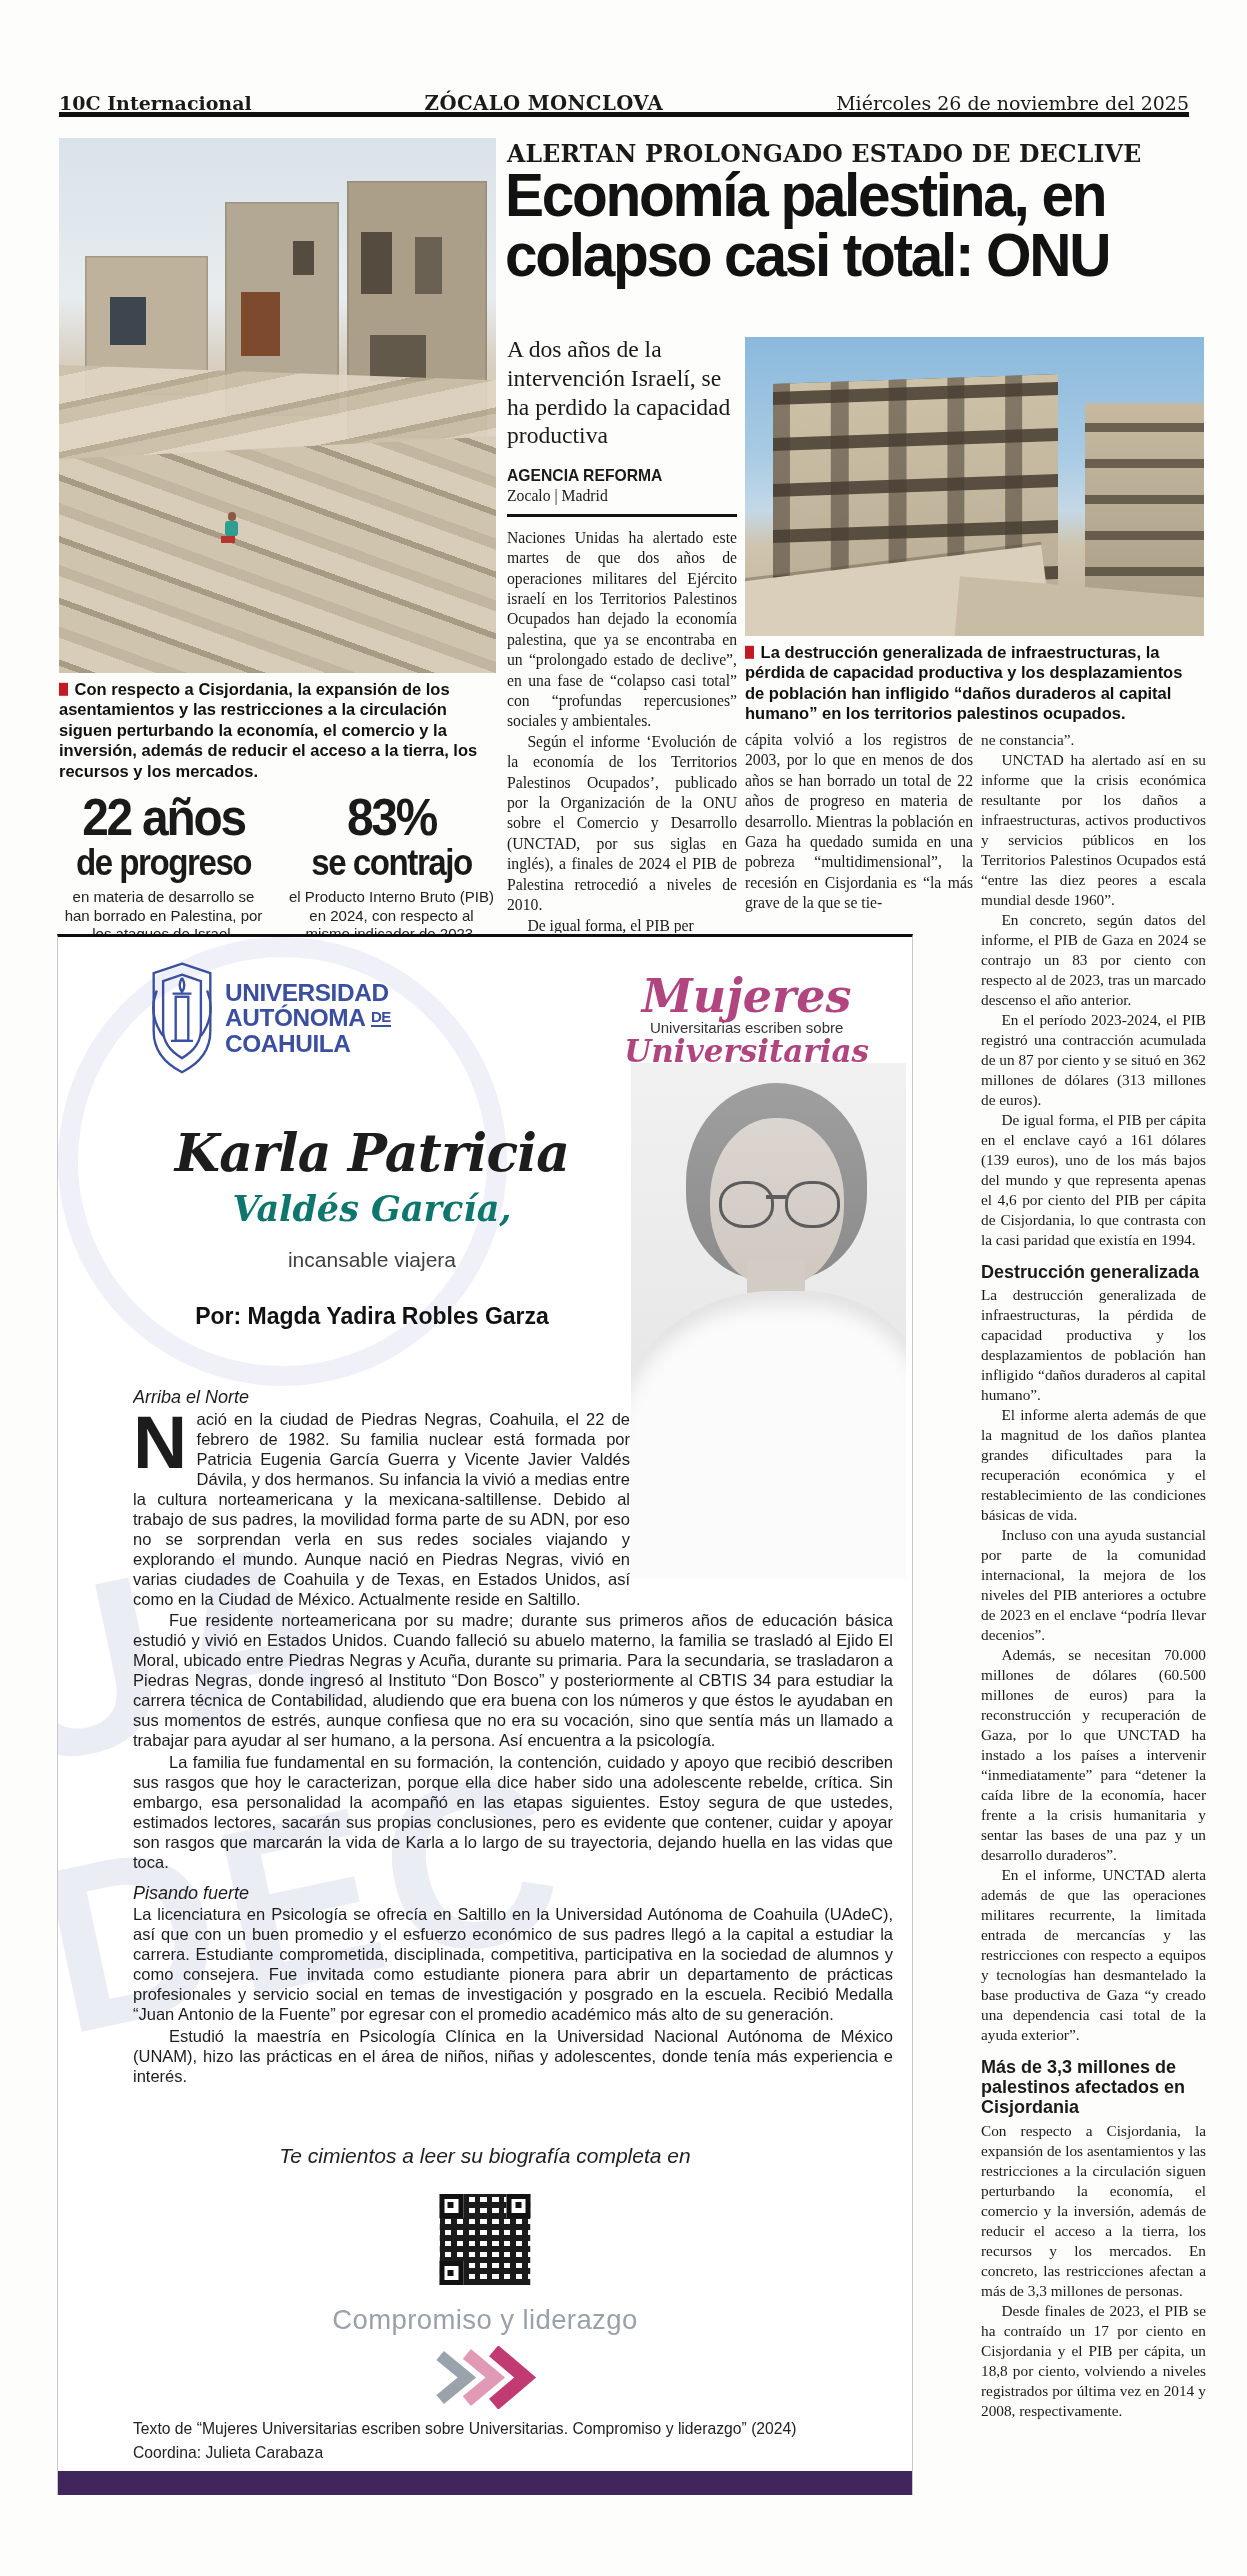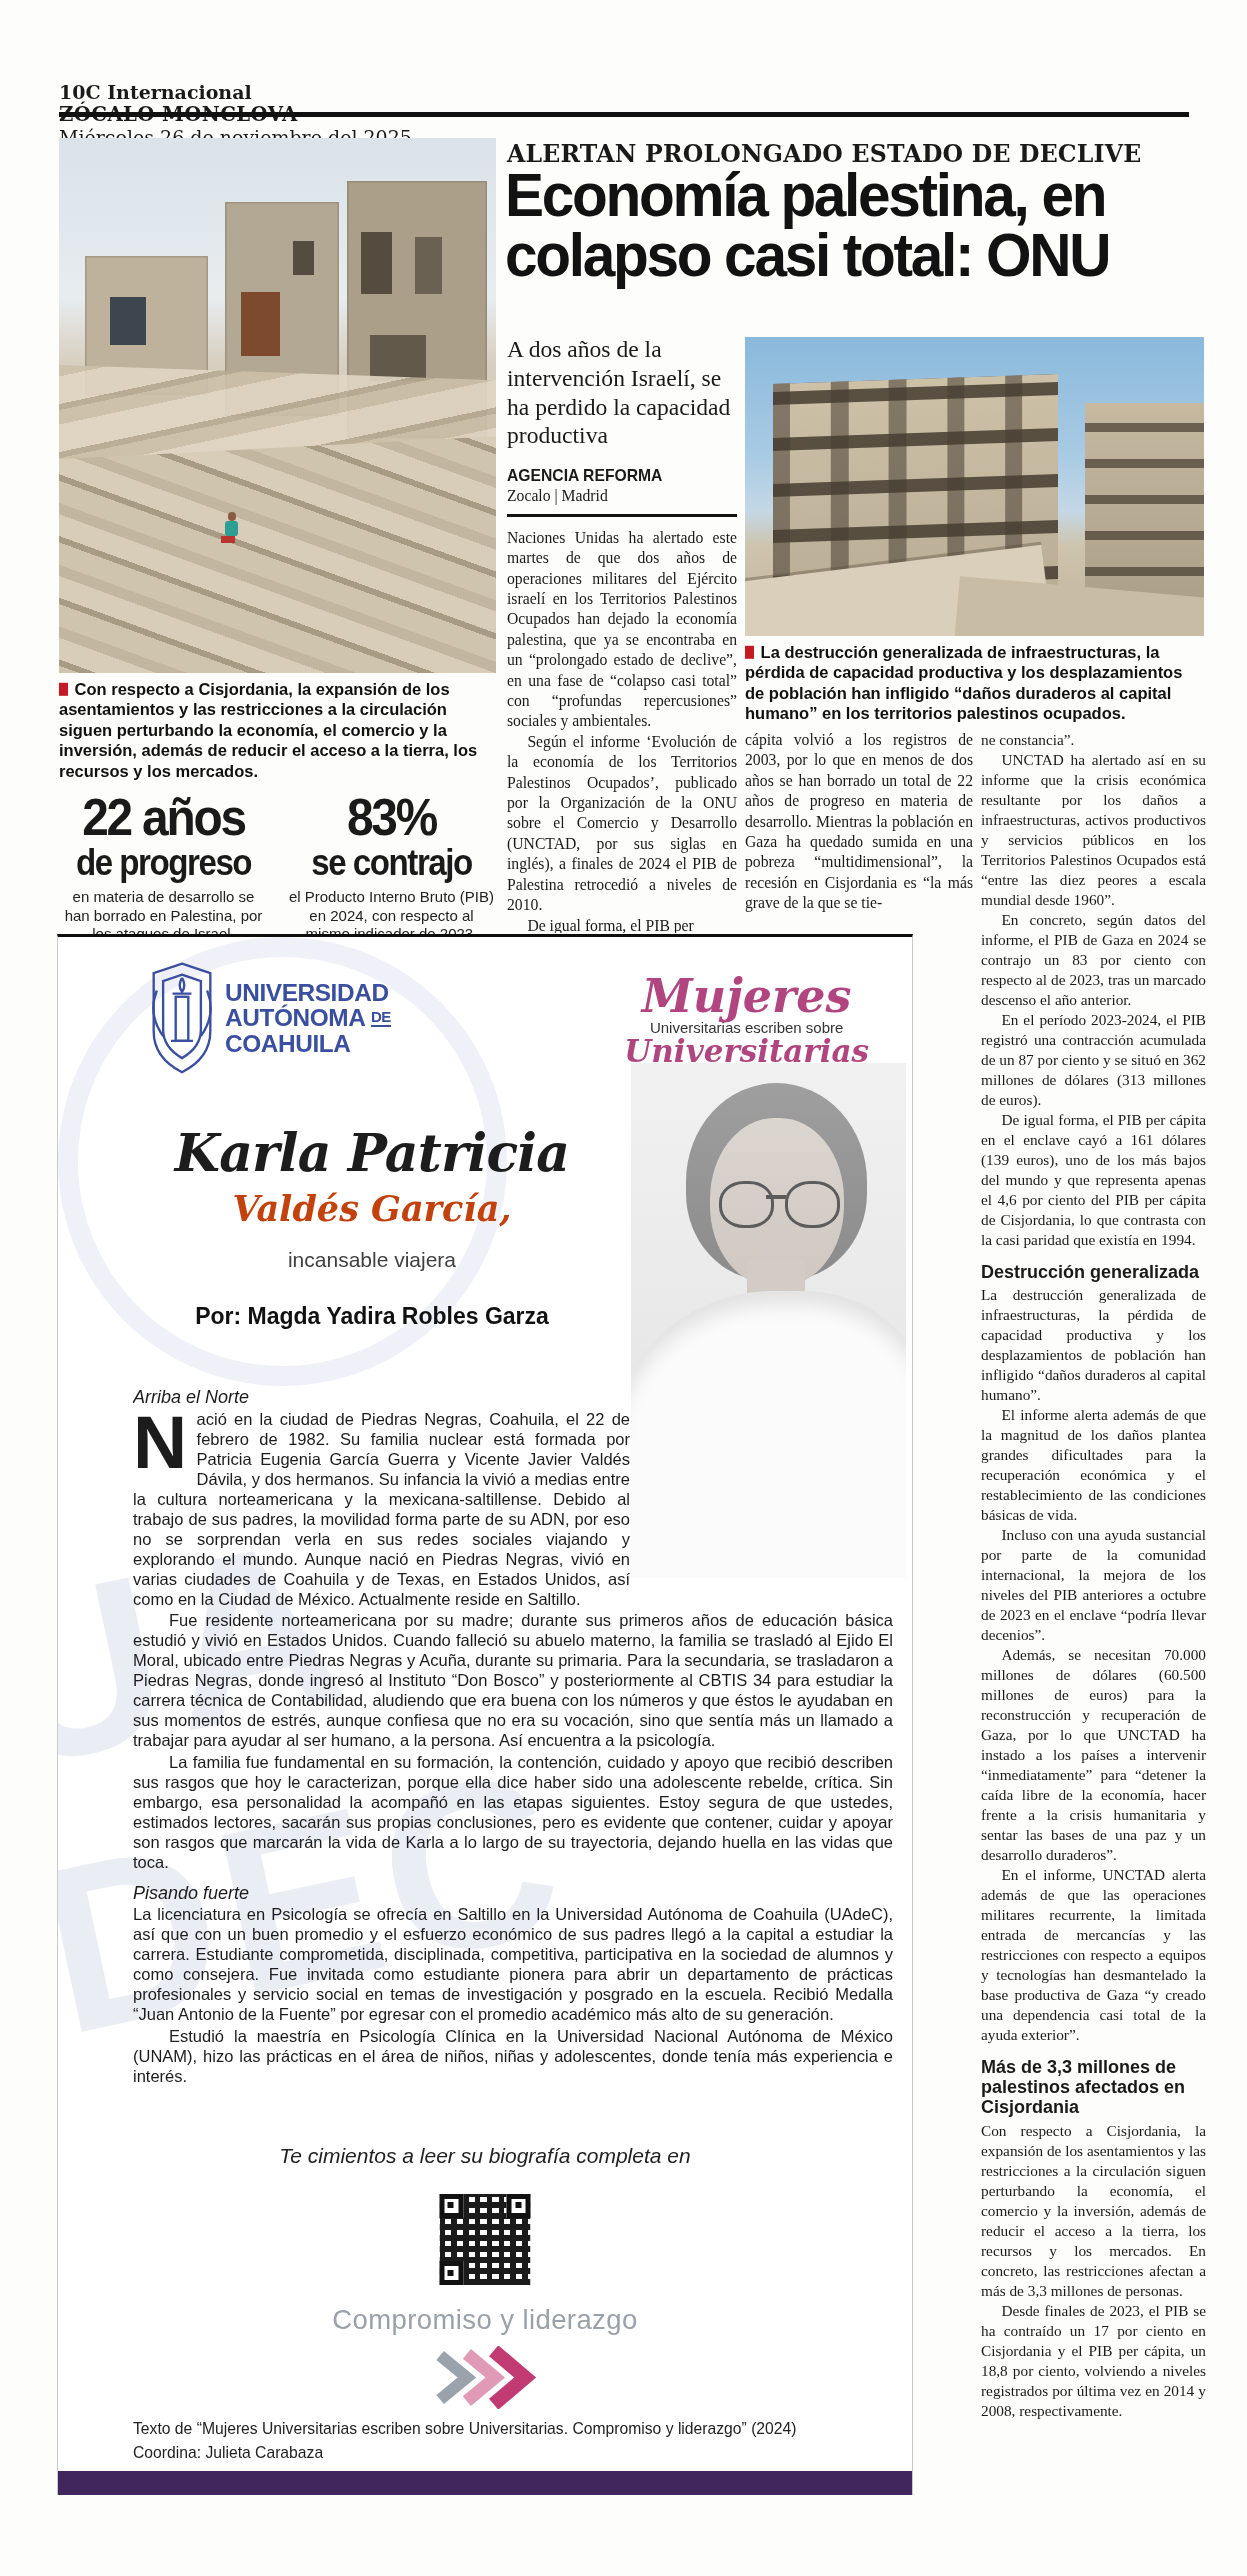--- a/index.html
+++ b/index.html
@@ -1,19 +1,19 @@
 <!DOCTYPE html>
 <html lang="es" style="font-size:12.6px"><head>
 <meta charset="utf-8">
 <style>
   html,body{margin:0;padding:0;background:#888;}
   .page{position:relative;width:1248px;height:2576px;background:#fdfdfc;margin:0 auto;overflow:hidden;
         font-family:"Liberation Serif",serif;color:#1a1a1a;}
   
-  .hdr{position:absolute;left:59px;top:81px;width:1130px;display:flex;justify-content:space-between;align-items:baseline;flex-direction:column;}
+  .hdr{position:absolute;left:59px;top:92px;width:1130px;display:flex;justify-content:space-between;align-items:baseline;}
   .hdr .sec{font-family:"DejaVu Serif",serif;font-weight:bold;font-size:19px;}
   .hdr .mast{font-family:"DejaVu Serif",serif;font-weight:bold;font-size:19.7px;letter-spacing:0.4px;}
   .hdr .date{font-family:"DejaVu Serif",serif;font-size:19px;}
   .hdr-rule{position:absolute;left:59px;top:112px;width:1130px;height:4.7px;background:#111;}
   
   .photo1{position:absolute;left:59px;top:138px;width:437px;height:535px;overflow:hidden;background:linear-gradient(#dae3ea 0%,#e7ecef 30%,#d8cfc0 42%,#cfc5b2 60%,#bdb19b 80%,#a99d86 100%);}
   .ph-block{position:absolute;background:#b3a893;box-shadow:inset 0 0 0 1.6px rgba(90,82,68,.25);}
   .ph-win{position:absolute;background:#554c3f;}
   .ph-rubble{position:absolute;left:-10%;width:120%;height:46%;bottom:-4%;
      background:repeating-linear-gradient(23deg,#d8cdb9 0 20.4px,#c2b6a0 20.4px 31px,#cfc4ae 31px 52px,#a79b84 52px 58px);
@@ -70,21 +70,21 @@
   .adlogos{position:absolute;left:83px;top:22px;right:43px;display:flex;justify-content:space-between;z-index:2;}
   .uadec{display:flex;align-items:center;gap:2px;color:#3b4fa0;}
   .uadec-txt{font-weight:900;font-size:24.4px;line-height:1.04;letter-spacing:-0.4px;}
   .uadec-txt .de{font-size:15px;vertical-align:4.7px;border-bottom:2.4px solid #3b4fa0;}
   .mujeres{text-align:center;margin-top:17.3px;}
   .muj-script{font-family:"DejaVu Serif",serif;font-style:italic;font-weight:bold;color:#b14580;font-size:46px;line-height:.9;}
   .muj-sub{font-size:15px;color:#333;margin:1.6px 0;}
   .muj-script2{font-family:"DejaVu Serif",serif;font-style:italic;font-weight:bold;color:#b14580;font-size:31px;line-height:.9;}
   .nameblock{position:absolute;left:86px;top:185px;width:456px;text-align:center;z-index:2;}
   .name1{font-family:"DejaVu Serif",serif;font-style:italic;font-weight:bold;font-size:52px;letter-spacing:-0.8px;color:#1d1d1d;}
-  .name2{font-family:"DejaVu Serif",serif;font-style:italic;font-weight:bold;font-size:35px;color:#c2410c;margin-top:4.7px;}
+  .name2{font-family:"DejaVu Serif",serif;font-style:italic;font-weight:bold;font-size:35px;color:#0f766e;margin-top:4.7px;}
   .name-tag{font-size:21px;color:#404040;margin-top:19px;}
   .name-by{font-weight:bold;font-size:23px;color:#111;margin-top:31px;}
   .portrait{position:absolute;right:6.3px;top:126px;width:275px;height:515px;z-index:1;background:linear-gradient(#f1f1f1,#e6e6e6 70%,#fafafa);overflow:hidden;}
   .po-hair{position:absolute;left:55px;top:19.7px;width:181px;height:197px;border-radius:50% 50% 44% 44%;background:linear-gradient(#9f9f9f,#8b8b8b);}
   .po-face{position:absolute;left:79px;top:55px;width:134px;height:169px;border-radius:48%;background:linear-gradient(#dcd6d0,#cfc7c0);}
   .po-glass{position:absolute;left:88px;top:118px;width:49px;height:41px;border:3.9px solid #5c5c5c;border-radius:45%;}
   .po-glass.rt{left:154px;}
   .po-bridge{position:absolute;left:135px;top:132px;width:20.4px;height:3.9px;background:#5c5c5c;}
   .po-shirt{position:absolute;left:-15.7px;top:228px;width:315px;height:299px;background:#fbfbfb;border-radius:50% 40% 0 0;box-shadow:inset 0 14px 19px rgba(0,0,0,.10);}
   .po-neck{position:absolute;left:116px;top:197px;width:58px;height:55px;background:#d3ccc5;}

